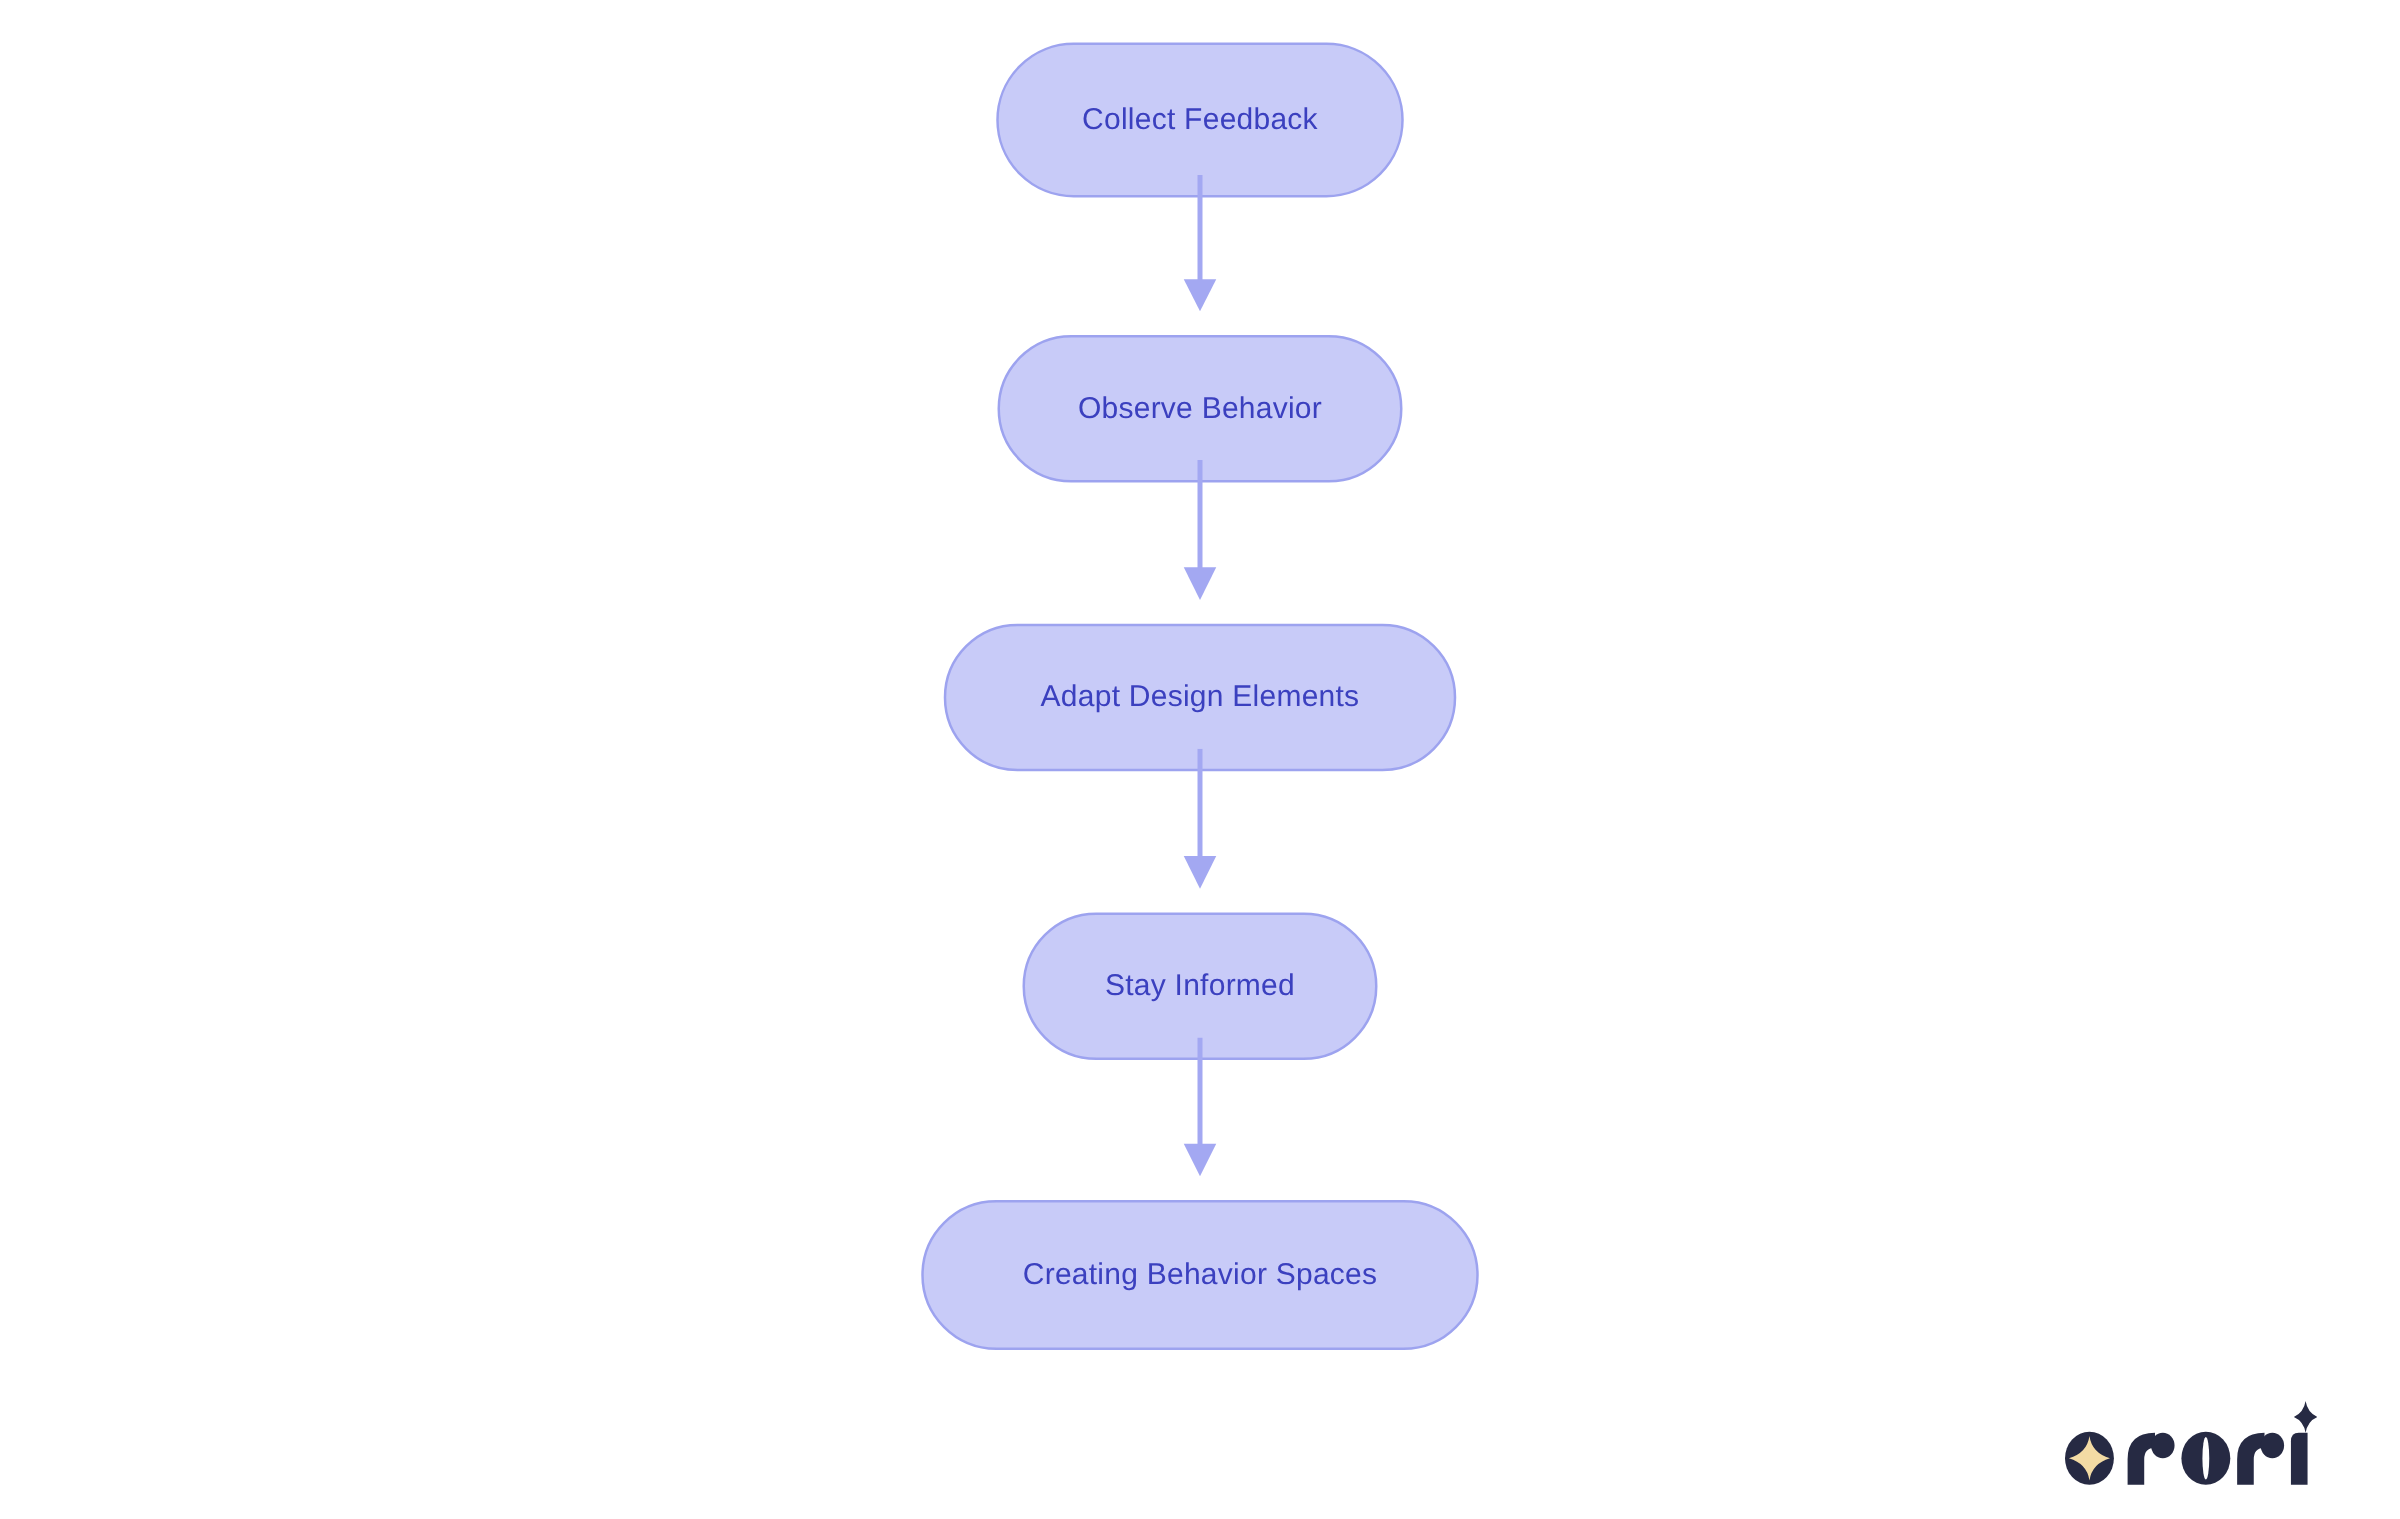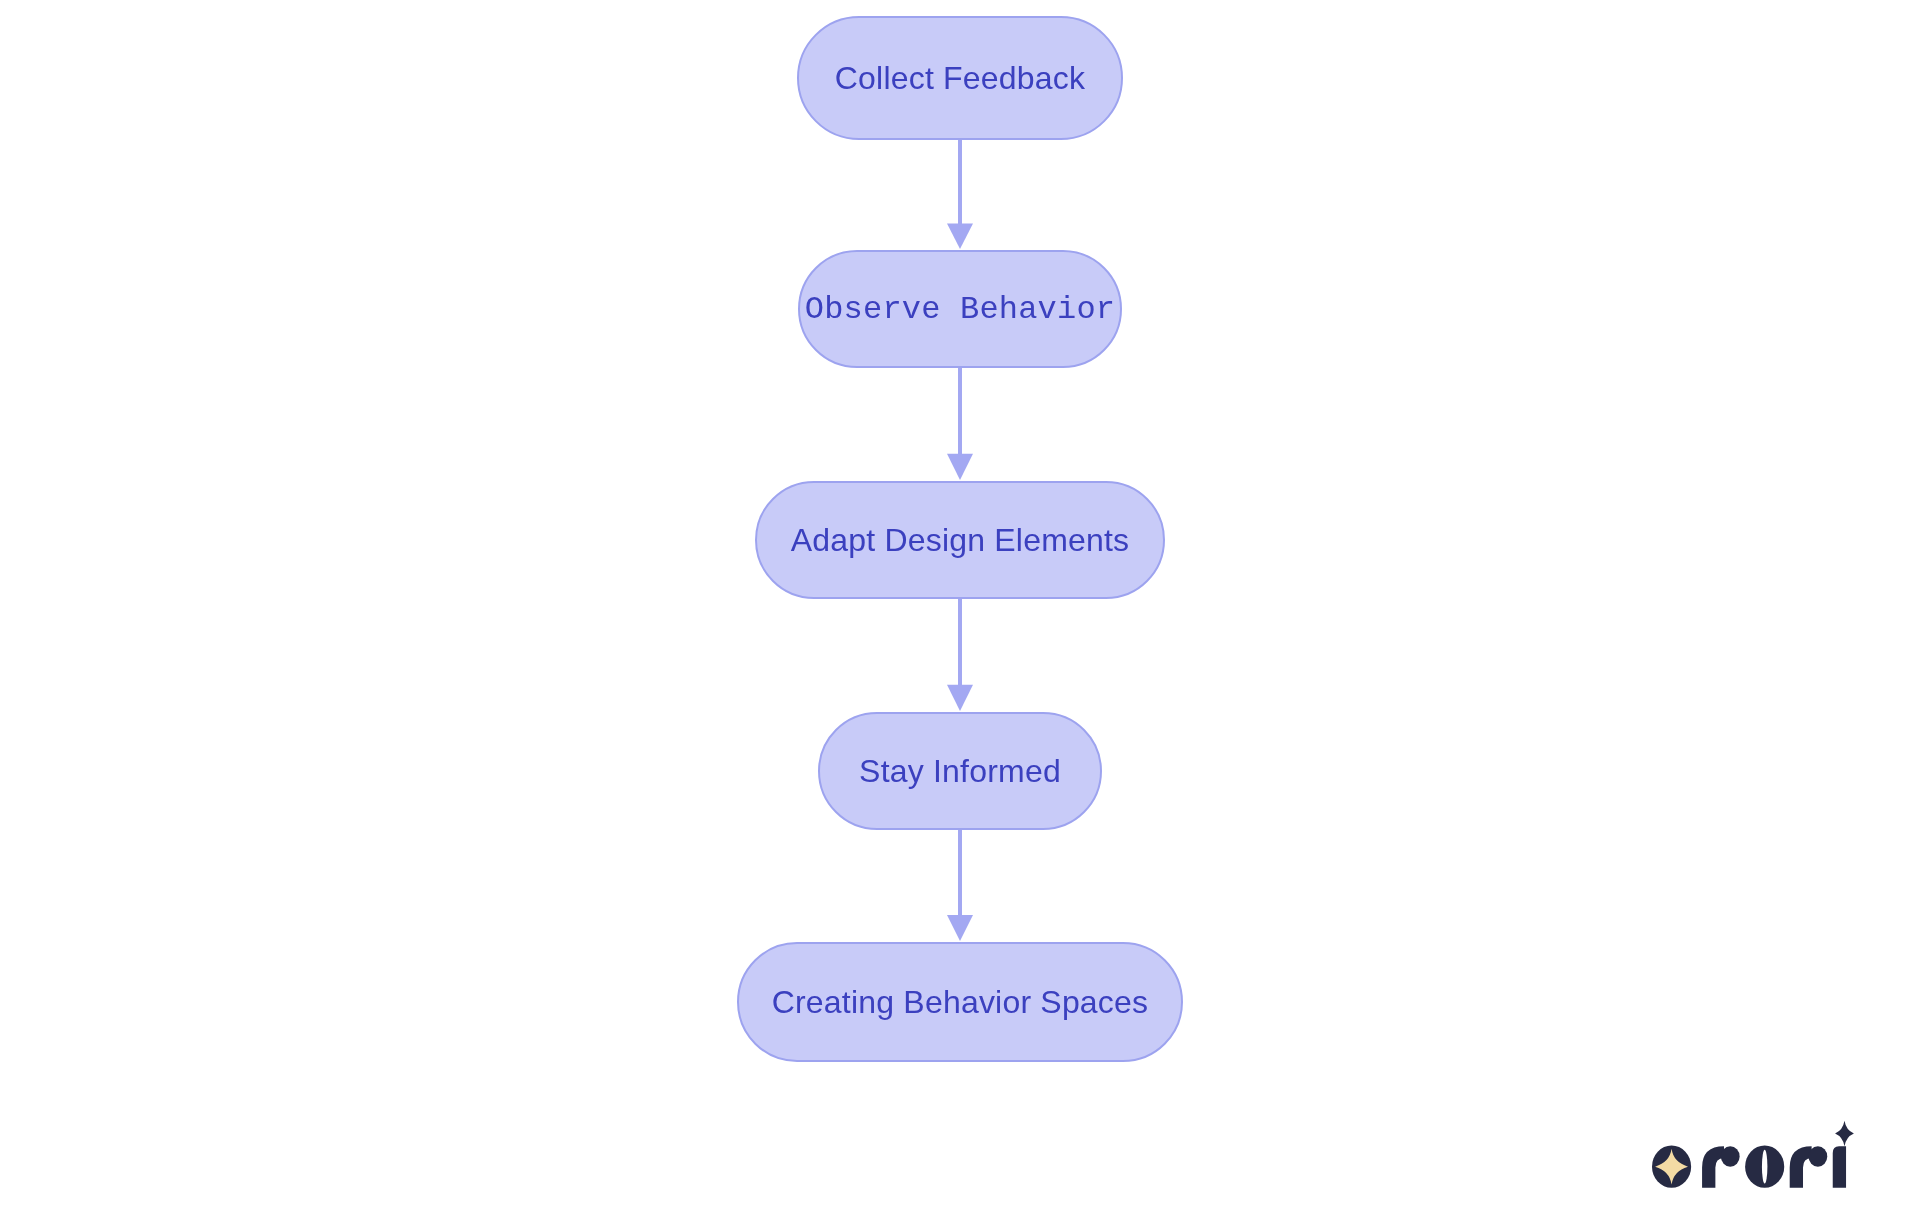--- a/index.html
+++ b/index.html
@@ -12,48 +12,49 @@
   .canvas {
     position: relative;
     width: 1920px; height: 1215px;
   }
   .node {
     position: absolute;
     background: var(--node-fill, #c8cbf8);
     border: 2px solid var(--node-border, #9da3ef);
     border-radius: 62px;
     color: var(--node-text, #3b40bf);
-    font-size: 32px;
+    font-size: 24px;
     letter-spacing: 0.2px;
     display: flex;
     align-items: center;
     justify-content: center;
     text-align: left;
     white-space: nowrap;
+    margin-top: 18px;
   }
   .arrow { position: absolute; display: block; }
   .arrow line    { stroke: var(--arrow, #a3a8f2); stroke-width: 4; }
   .arrow polygon { fill: var(--arrow, #a3a8f2); }
   .logo { position: absolute; left: 1652px; top: 1120px; }
   .logo-navy  { fill: var(--logo-navy, #262a43); }
   .logo-gold  { fill: var(--logo-gold, #f3dba4); }
   .logo-white { fill: #ffffff; }
   .sr-only {
     position: absolute; width: 1px; height: 1px;
     overflow: hidden; clip: rect(0 0 0 0); white-space: nowrap;
   }
 </style>
 </head>
 <body>
 
 <div class="canvas">
 
   <div class="node" style="left:797px; top:16px; width:326px; height:124px;">Collect Feedback</div>
 
-  <div class="node" style="left:798px; top:250px; width:324px; height:118px;font-family:Liberation Mono, monospace;">Observe Behavior</div>
+  <div class="node" style="left:798px; top:250px; width:324px; height:118px;">Observe Behavior</div>
 
   <div class="node" style="left:818px; top:712px; width:284px; height:118px;">Stay Informed</div>
 
   <div class="node" style="left:755px; top:481px; width:410px; height:118px;">Adapt Design Elements</div>
 
   <div class="node" style="left:737px; top:942px; width:446px; height:120px;">Creating Behavior Spaces</div>
 
   <svg class="arrow" style="left:944px; top:140px;" width="32" height="110" viewBox="0 0 32 112" preserveAspectRatio="none">
     <line x1="16" y1="0" x2="16" y2="87"></line>
     <polygon points="3,85 29,85 16,111"></polygon>

